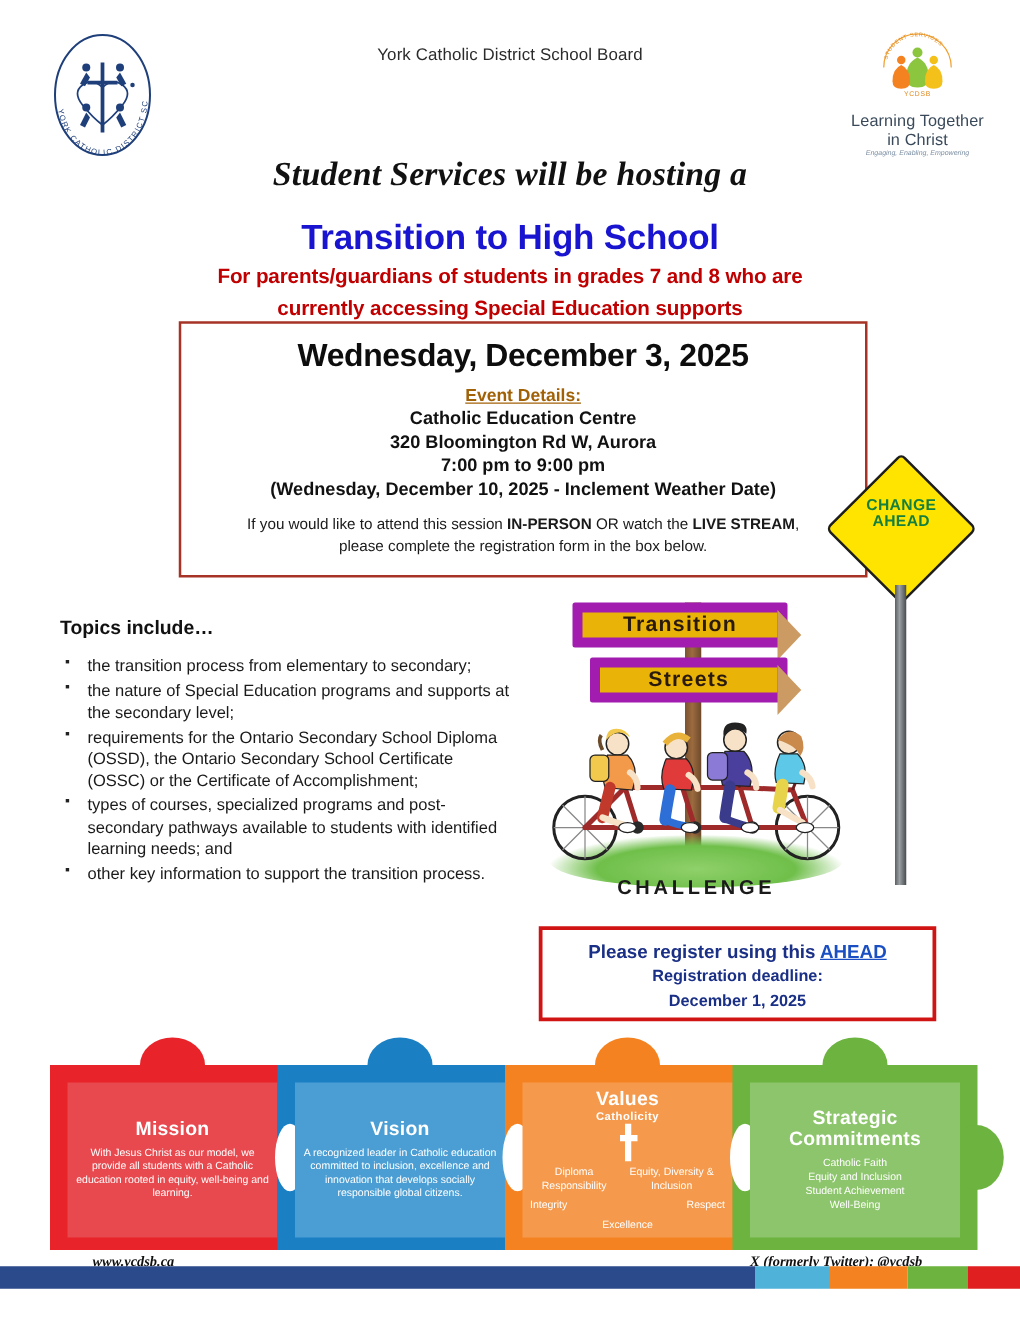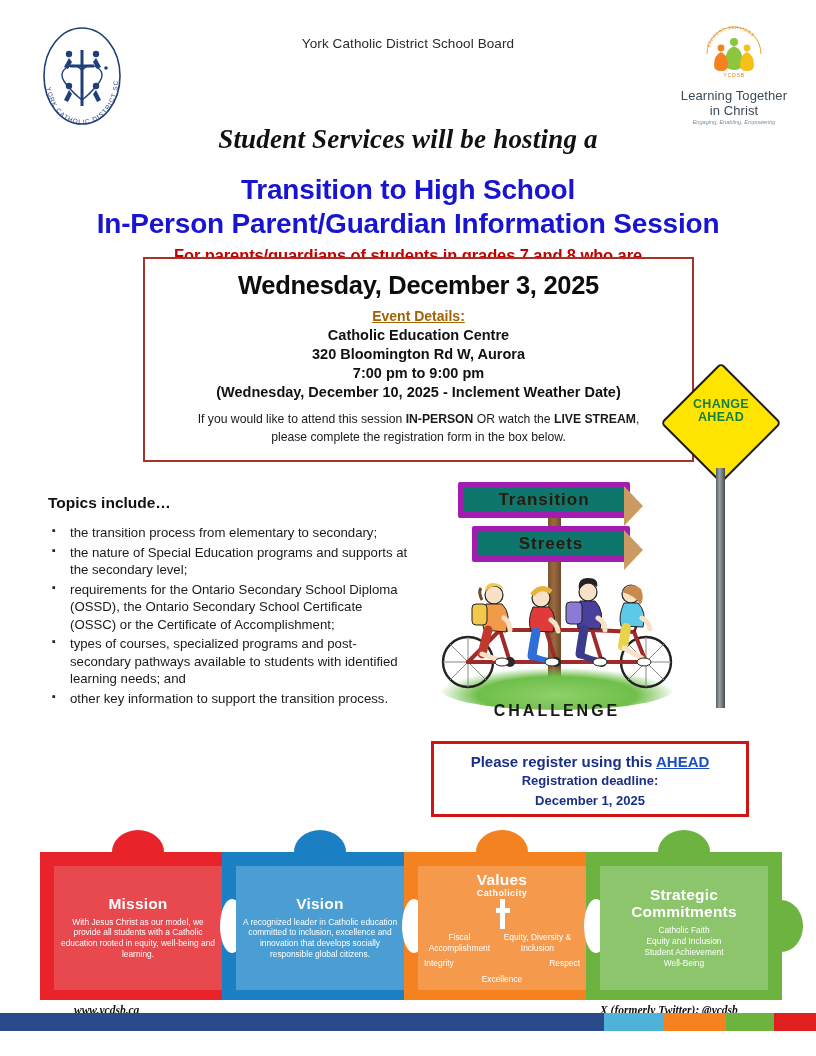--- a/index.html
+++ b/index.html
@@ -68,22 +68,22 @@
     font-size:11px; color:#222;
   }
 
   
   .illus { position:absolute; left:432px; top:462px; width:250px; height:262px; }
   .sign-post {
     position:absolute; left:116px; top:20px; width:13px; height:215px;
     background:linear-gradient(90deg,#7a5330,#9c6b3f 45%,#6d4a2b);
   }
   .wsign {
-    position:absolute; height:36px; background:#0f766e;
-    border:6px solid #a21caf; border-radius:2px;
+    position:absolute; height:36px; background:#eab308;
+    border:8px solid #a21caf; border-radius:2px;
     font-family:"Liberation Sans", sans-serif;
     color:#2a1a0c; font-weight:700; font-size:17px;
     display:flex; align-items:center; justify-content:center;
     letter-spacing:1px;
   }
   .wsign .arrow {
     position:absolute; right:-19px; top:-2px;
     width:0;height:0;border-top:20px solid transparent;
     border-bottom:20px solid transparent;border-left:19px solid #cc9b63;
   }
@@ -231,21 +231,20 @@
     </svg>
     <div class="ltic">Learning Together in Christ</div>
     <div class="sub">Engaging, Enabling, Empowering</div>
   </div>
 </div>
 
 <div class="script-line">Student Services will be hosting a</div>
 
 <div class="title-block">
   <div class="t-blue">Transition to High School</div>
-  <div class="t-blue">In-Person Parent/Guardian Information Session</div>
   <div class="t-red">For parents/guardians of students in grades 7 and 8 who are</div>
   <div class="t-red">currently accessing Special Education supports</div>
 </div>
 
 <div class="event-box">
   <div class="ev-date">Wednesday, December 3, 2025</div>
   <div class="ev-details">Event Details:</div>
   <div class="ev-line">Catholic Education Centre</div>
   <div class="ev-line">320 Bloomington Rd W, Aurora</div>
   <div class="ev-line">7:00 pm to 9:00 pm</div>
@@ -399,21 +398,21 @@
     <div class="knob-top"></div>
     <div class="body"></div>
     <div class="notch"></div>
     <div class="knob-right"></div>
     <div class="inner">
       <div class="ttl">Values</div>
       <div class="cath-arc">Catholicity</div>
       <div class="cross"></div>
       <div class="values-grid">
         <div class="vrow">
-          <span>Fiscal Accomplishment</span>
+          <span>Diploma Responsibility</span>
           <span>Equity, Diversity &amp; Inclusion</span>
         </div>
         <div class="vrow" style="margin-top:5px;">
           <span>Integrity</span>
           <span>Respect</span>
         </div>
         <div class="vrow" style="justify-content:center;margin-top:5px;">
           <span>Excellence</span>
         </div>
       </div>

